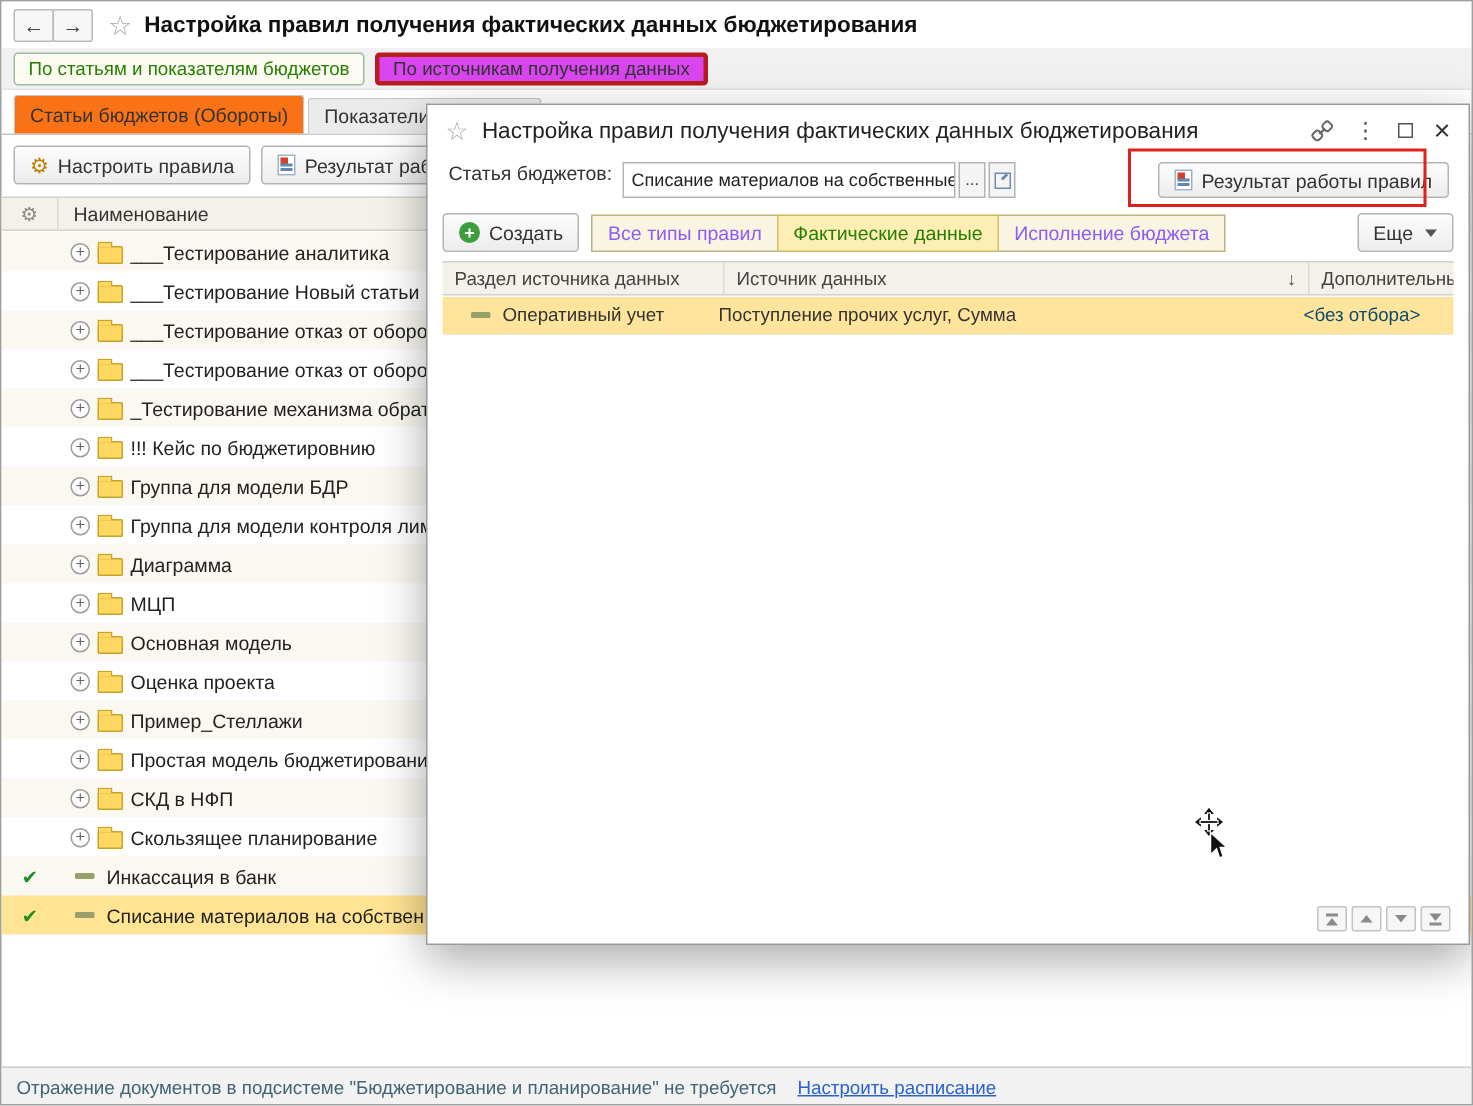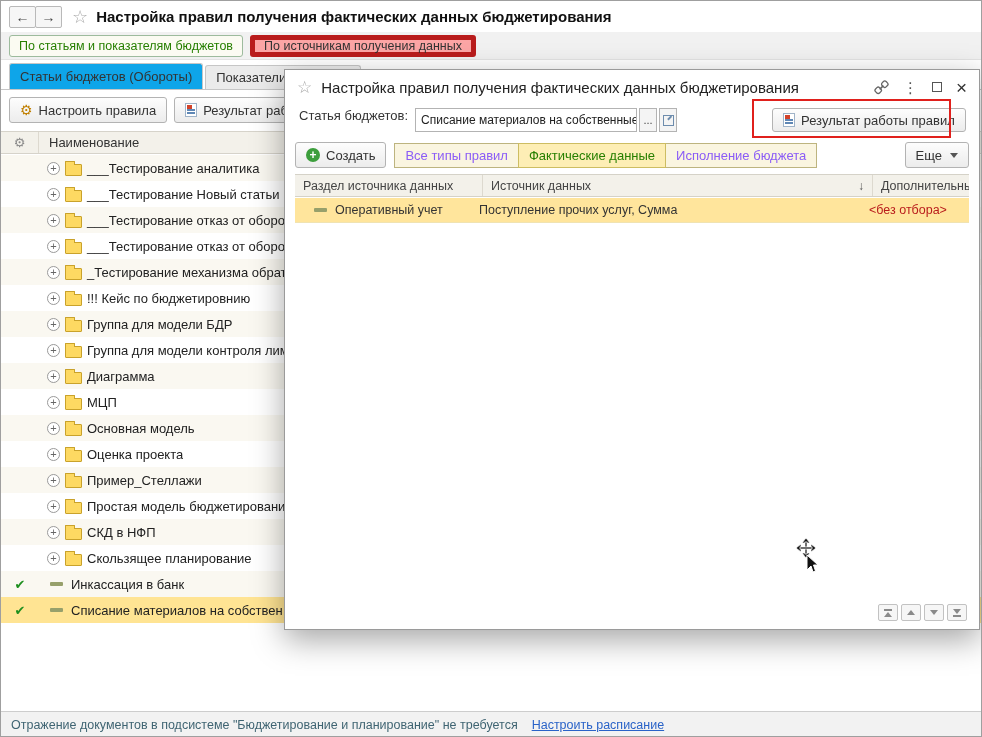--- a/index.html
+++ b/index.html
@@ -12,26 +12,26 @@
   .navgroup{display:flex}
   .navbtn{width:27px;height:22px;border:1px solid #b9b9b9;background:#f6f6f6;border-radius:2px;display:flex;align-items:center;justify-content:center;font-size:14px;color:#444;cursor:default}
   .navbtn+.navbtn{margin-left:-1px}
   .star{color:#a9a9a9;font-size:18px;margin:0 8px 0 10px;line-height:1}
   .main-title{font-weight:bold;font-size:15px;color:#111;white-space:nowrap}
 
   
   .viewswitch{position:absolute;left:0;top:31px;width:100%;height:28px;background:#f1f1f1;border-bottom:1px solid #e3e3e3;display:flex;align-items:center;padding:8px 8px;gap:7px}
   .vsbtn{height:22px;padding:0 9px;border-radius:3px;display:flex;align-items:center;font-size:12.5px;white-space:nowrap}
   .vsbtn.active{color:#267f00;border:1px solid #9dbb9d;background:#fbfbf2}
-  .vsbtn.inactive{color:#333;border:5px solid #b91c1c;background:#fca5a5}
+  .vsbtn.inactive{color:#333;border:3px solid #b91c1c;background:#d946ef}
 
   
   .tabsrow{position:absolute;left:0;top:63px;width:100%;height:26px;display:flex;align-items:flex-end;padding-left:8px;gap:2px;border-bottom:1px solid #c6c6c6}
   .tab{padding:0 10px;height:24px;display:flex;align-items:center;border:1px solid #c6c6c6;border-bottom:none;border-radius:3px 3px 0 0;background:#ebebeb;color:#333;white-space:nowrap}
-  .tab.active{background:#0ea5e9;height:26px;position:relative;z-index:2}
+  .tab.active{background:#f97316;height:26px;position:relative;z-index:2}
 
   .ltoolbar{position:absolute;left:8px;top:96px;display:flex;gap:7px}
   .btn{height:26px;border:1px solid #b3b3b3;border-radius:3px;background:linear-gradient(#fdfdfd,#ececec);display:flex;align-items:center;padding:0 10px;gap:6px;color:#333;white-space:nowrap}
   .gear-ic{color:#c07f00;font-size:14px;line-height:1}
   .doc-ic{display:inline-block;width:12px;height:14px;background:#fff;border:1px solid #9fb3c8;position:relative}
   .doc-ic::before{content:"";position:absolute;left:1px;top:1px;width:5px;height:5px;background:#d2422a}
   .doc-ic::after{content:"";position:absolute;left:1px;bottom:2px;width:8px;height:2px;background:#5f87b5;box-shadow:0 -3px 0 #5f87b5}
 
   .gridheader{position:absolute;left:0;top:130px;width:100%;height:23px;background:#f3f1ea;border-top:1px solid #d6d3ca;border-bottom:1px solid #d6d3ca;display:flex;align-items:center}
   .gh-icon-col{width:38px;height:100%;display:flex;align-items:center;justify-content:center;border-right:1px solid #ddd9cf}
@@ -91,21 +91,21 @@
   .th{height:100%;display:flex;align-items:center;padding:0 8px;border-right:1px solid #ddd9cf;overflow:hidden;white-space:nowrap}
   .th.c1{width:188px}
   .th.c2{width:390px}
   .th.c3{flex:1;border-right:none}
   .sort-arrow{margin-left:auto;color:#555;font-size:12px}
 
   .dlg-row{position:absolute;left:10px;top:128px;right:10px;height:25px;background:#ffe59c;display:flex;align-items:center;border-bottom:1px solid #f0e3b2;font-size:12.5px}
   .td{height:100%;display:flex;align-items:center;padding:0 16px;overflow:hidden;white-space:nowrap}
   .td.c1{width:168px;gap:5px}
   .td.c2{width:390px}
-  .td.c3{flex:1;color:#b91c1c}
+  .td.c3{flex:1;color:#0c4a6e}
 
   .dlg-nav{position:absolute;right:12px;top:534px;display:flex;gap:3px}
   .navbtn2{width:20px;height:17px;border:1px solid #c2c2c2;background:#f6f6f6;border-radius:2px;display:flex;flex-direction:column;align-items:center;justify-content:center;gap:1px}
   .tri{width:0;height:0;border-left:4px solid transparent;border-right:4px solid transparent}
   .tri.up{border-bottom:5px solid #8a8a8a}
   .tri.down{border-top:5px solid #8a8a8a}
   .bar{width:8px;height:2px;background:#8a8a8a}
 
   .cursor{position:absolute;left:793px;top:537px;z-index:100;pointer-events:none}
 </style>

